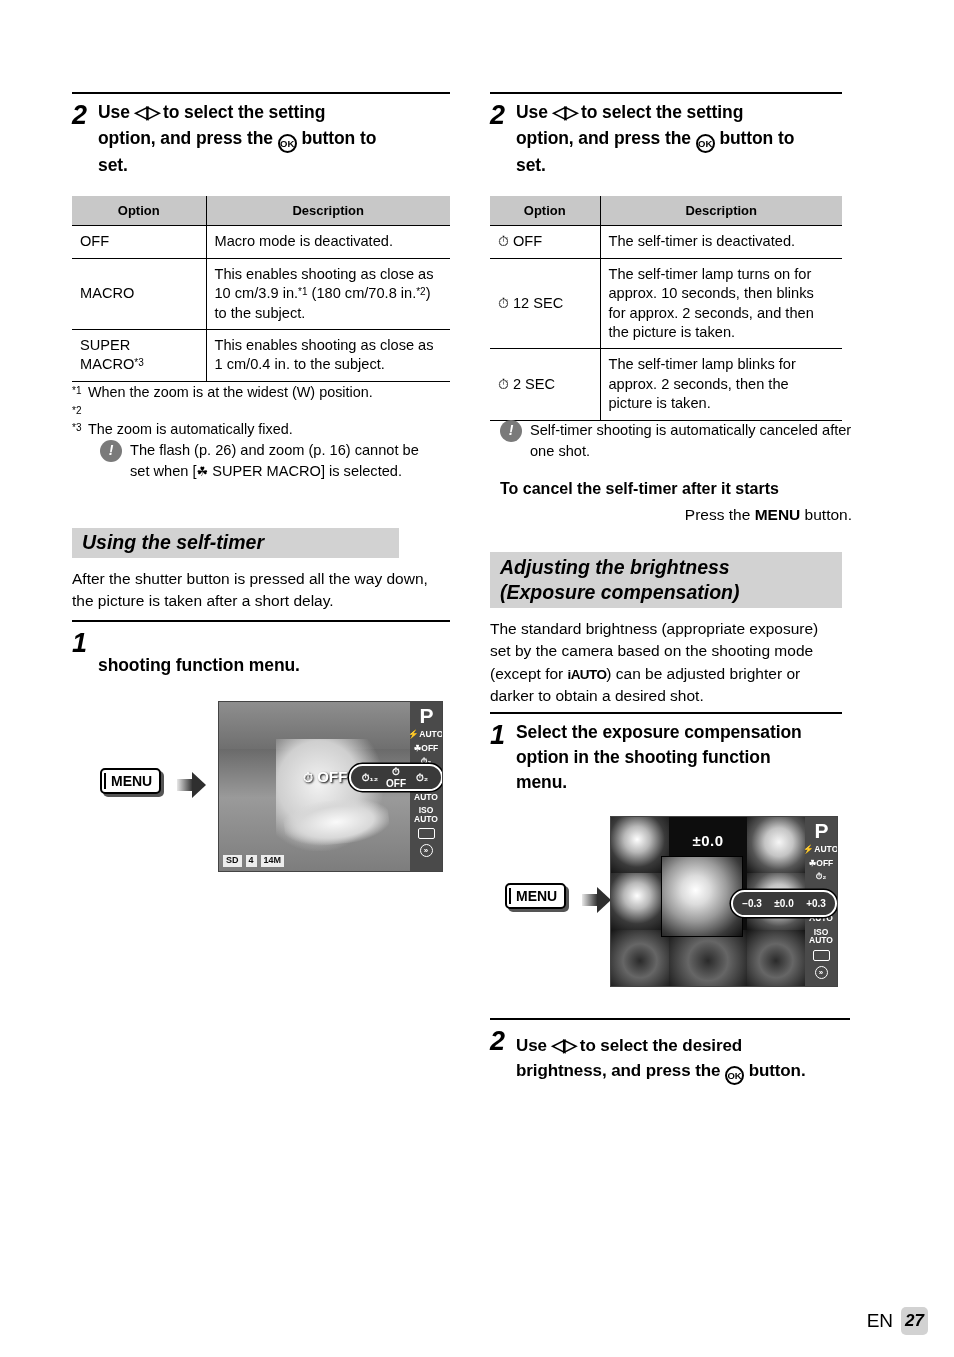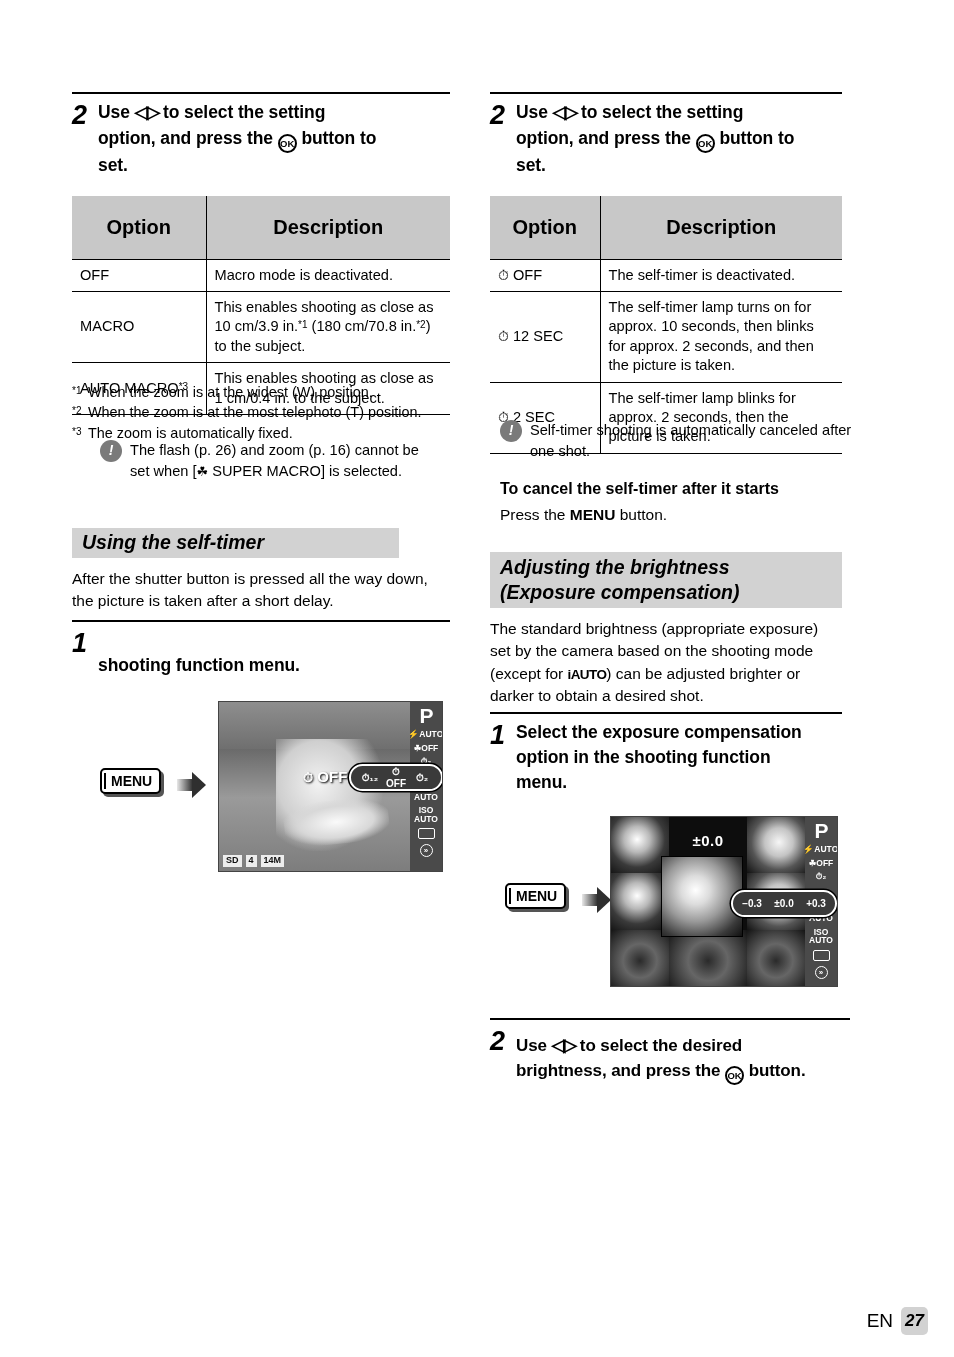--- a/index.html
+++ b/index.html
@@ -38,22 +38,22 @@
     font-weight:bold; text-align:center; vertical-align:-3px;
     font-family:"Liberation Sans", sans-serif;
   }
 
   
   table.opt {
     border-collapse:collapse; width:100%;
     font-size:14.6px; line-height:1.33;
   }
   table.opt th {
-    background:#c8c8c8; font-weight:bold; font-size:20px;
-    padding:18px 4px; text-align:center;
+    background:#c8c8c8; font-weight:bold; font-size:13px;
+    padding:6px 4px; text-align:center;
     border-bottom:1.5px solid #000;
   }
   table.opt td {
     padding:6px 8px; vertical-align:middle;
     border-bottom:1.5px solid #000;
   }
   table.opt th.c1, table.opt td.c1 { width:134px; border-right:1.5px solid #000; }
   table.opt tr:last-child td { border-bottom:1.5px solid #000; }
   .sup { font-size:10px; vertical-align:3px; }
 
@@ -228,35 +228,34 @@
             <td class="c1">OFF</td>
             <td>Macro mode is deactivated.</td>
           </tr>
           <tr>
             <td class="c1">MACRO</td>
             <td>This enables shooting as close as
               10 cm/3.9 in.<span class="sup">*1</span> (180 cm/70.8 in.<span class="sup">*2</span>)
               to the subject.</td>
           </tr>
           <tr>
-            <td class="c1"><span>AUTO MACRO</span><span class="sup">*3</span></td>
+            <td class="c1"><span>SUPER MACRO</span><span class="sup">*3</span></td>
             <td>This enables shooting as close as 1 cm/0.4 in. to the subject.</td>
           </tr>
         </tbody>
       </table>
     </div>
 
     <div class="foot" style="position:absolute;top:374px;left:0;width:380px;">
       <div>
         <span class="mk">*1</span>
         <span>When the zoom is at the widest (W) position.</span>
       </div>
       <div>
         <span class="mk">*2</span>
-        <span>When the zoom is at the most telephoto (T) position.</span>
       </div>
       <div>
         <span class="mk">*3</span>
         <span>The zoom is automatically fixed.</span>
       </div>
     </div>
 
     <div class="note" style="position:absolute;top:440px;left:28px;width:330px;">
       <div class="note-ic">!</div>
       <div>The flash (p. 26) and zoom (p. 16) cannot
@@ -376,21 +375,21 @@
       </table>
     </div>
 
     <div class="note" style="position:absolute;top:420px;left:10px;width:352px;">
       <div class="note-ic">!</div>
       <div>Self-timer shooting is automatically canceled after one shot.</div>
     </div>
 
     <div style="position:absolute;top:478px;left:10px;width:352px;">
       <div style="font-weight:bold;font-size:16px;line-height:1.4;">To cancel the self-timer after it starts</div>
-      <div class="para" style="margin-top:4px;">
+      <div class="para" style="margin-top:4px;text-align:right;">
         <span>Press the </span><span style="font-weight:bold;">MENU</span><span> button.</span>
       </div>
     </div>
 
     <div style="position:absolute;top:552px;left:0;width:352px;">
       <div class="sect two">
         <span>Adjusting the brightness</span><br>
         <span>(Exposure compensation)</span>
       </div>
     </div>

